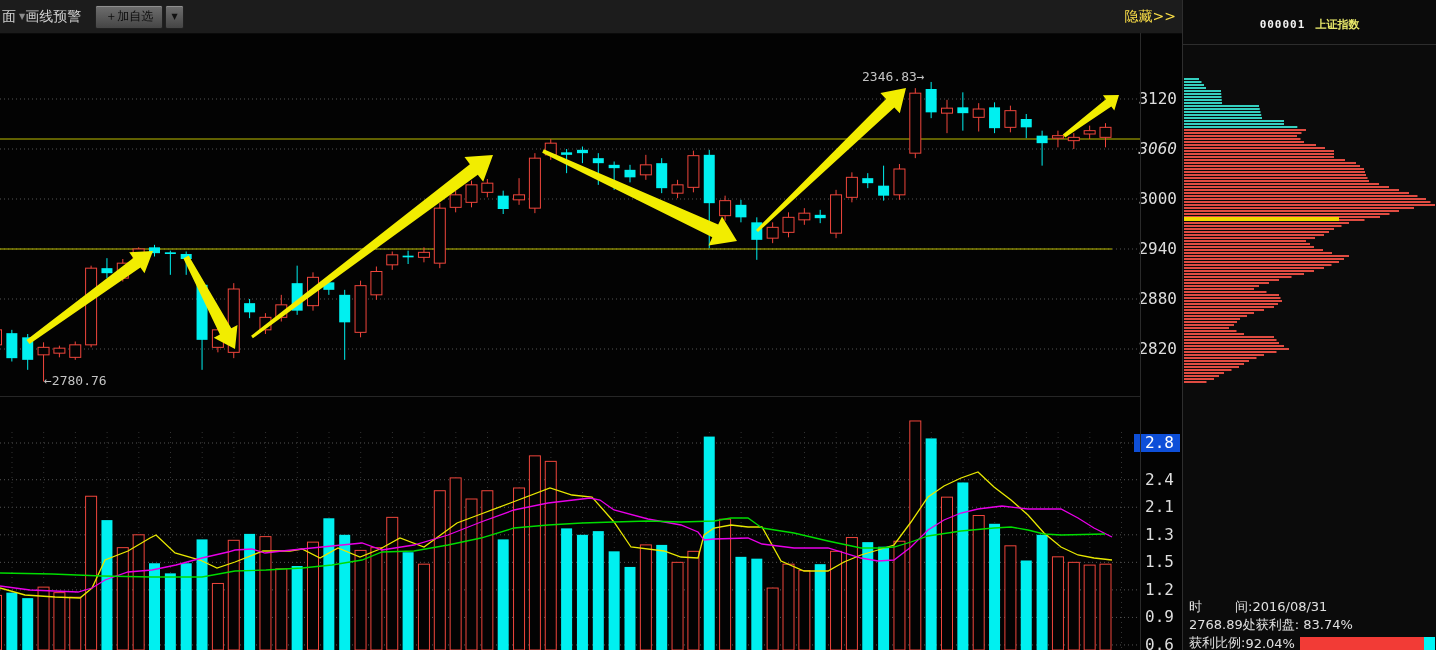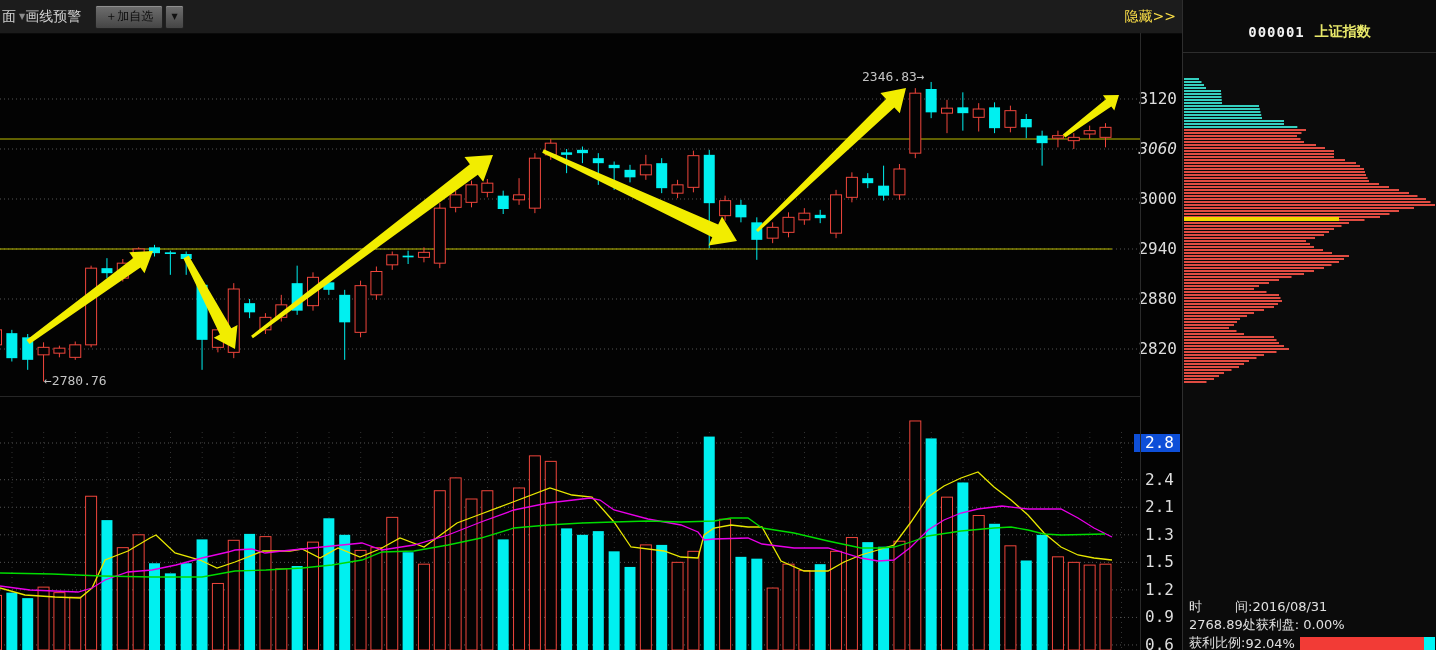--- a/index.html
+++ b/index.html
@@ -19,22 +19,22 @@
     font-size:8px;display:flex;align-items:center;justify-content:center;}
   #hide-btn{margin-left:auto;margin-right:6px;color:#fde047;font-size:14px;}
   .mono{font-family:"DejaVu Sans Mono","Liberation Mono",monospace;}
   .tick{position:absolute;width:40px;text-align:right;color:#dedede;font-size:16px;line-height:18px;}
   .vol-hl{background:#0e4fd8;color:#fff;padding-right:6px;}
   #ma-row{left:0;top:399px;width:1140px;height:26px;font-size:13px;}
   #ma-row span{position:absolute;top:4px;}
   #vsep1{left:1140px;top:33px;width:1px;height:617px;background:#2a2a2a;}
   #vsep2{left:1182px;top:0;width:1px;height:650px;background:#2e2e2e;}
   #panel{left:1183px;top:0;width:253px;height:650px;background:#0b0b0b;}
-  #panel-header{position:absolute;left:0;top:12px;width:253px;height:40px;border-bottom:1px solid #2d2d2d;
-    display:flex;align-items:center;justify-content:center;gap:10px;font-size:14px;font-weight:bold;}
+  #panel-header{position:absolute;left:0;top:4px;width:253px;height:40px;border-bottom:1px solid #2d2d2d;
+    display:flex;align-items:center;justify-content:center;gap:10px;font-size:11px;font-weight:bold;}
   #panel-header .code{color:#f2f2f2;letter-spacing:1px;}
   #panel-header .name{color:#e8e86a;}
   .info-row{position:absolute;left:6px;color:#e0e0e0;font-size:13px;white-space:pre;display:flex;align-items:center;}
   .ratio-bar{height:13px;display:flex;margin-left:5px;margin-top:1px;}
   .anno{position:absolute;color:#c4c4c4;font-size:13px;}
   svg{position:absolute;left:0;top:0;}
 </style>
 </head>
 <body>
 
@@ -474,21 +474,21 @@
           <rect x="1" y="378" width="30" height="2" fill="#e04c42"></rect>
           <rect x="1" y="381" width="22.5" height="2" fill="#e04c42"></rect>
         </g>
         <rect x="1" y="217" width="155" height="4" fill="#f0d800"></rect>
       </svg>
     <div id="panel-header">
       <span class="code mono">000001</span>
       <span class="name">上证指数</span>
     </div>
     <div class="info-row" style="top:598px;">时        间:2016/08/31</div>
-    <div class="info-row" style="top:616px;">2768.89处获利盘: 0.00%</div>
+    <div class="info-row" style="top:616px;">2768.89处获利盘: 83.74%</div>
     <div class="info-row" style="top:634px;">
       <span>获利比例:</span><span>92.04%</span>
       <div class="ratio-bar">
         <div id="ratio-red" style="width: 124px; background: rgb(242, 59, 54);"></div>
         <div id="ratio-cyan" style="width: 11px; background: rgb(0, 245, 245);"></div>
       </div>
     </div>
   </div>
 </div>
 

